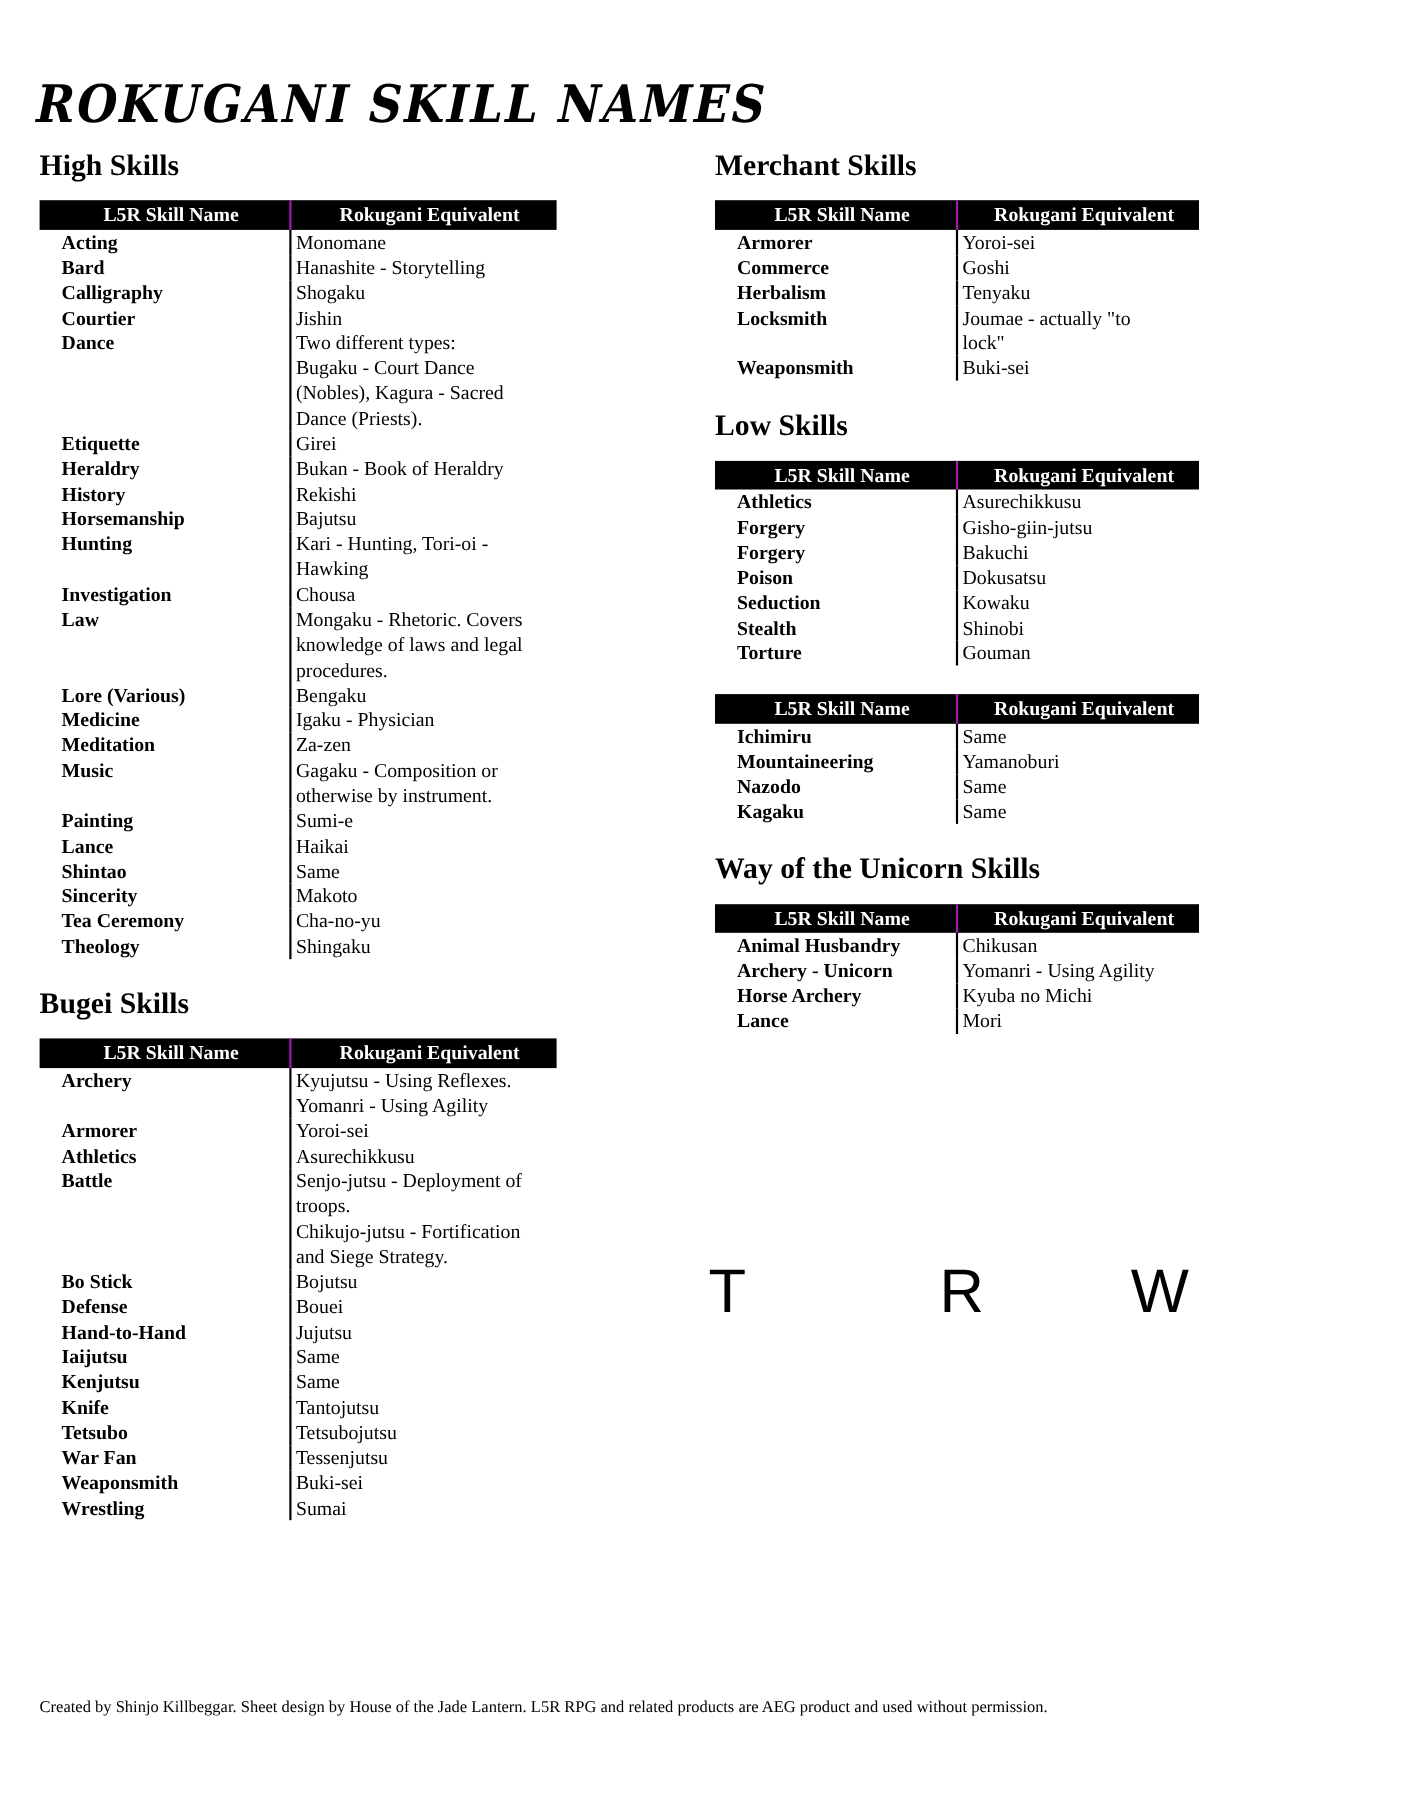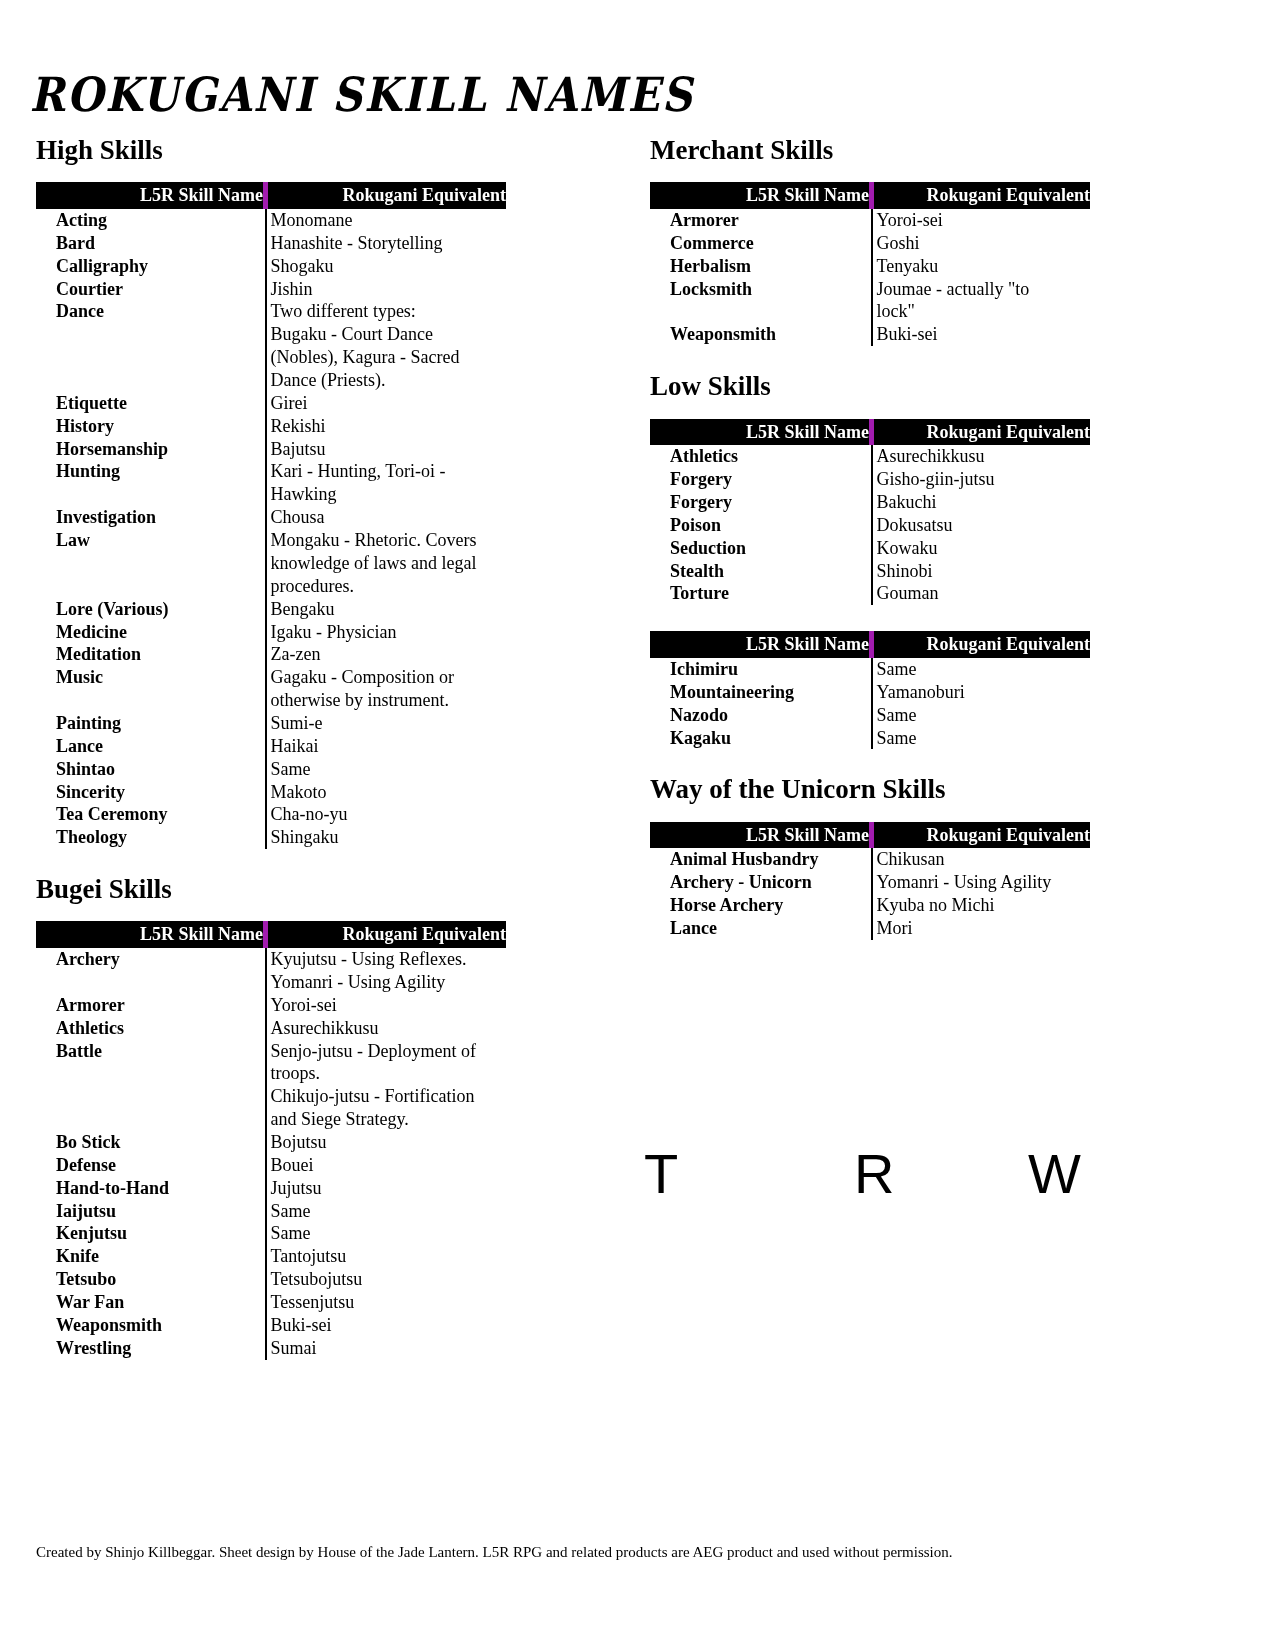--- a/index.html
+++ b/index.html
@@ -71,33 +71,33 @@
     width: 100%;
     border-collapse: collapse;
     table-layout: fixed;
   }
   .skill-table .hdr-row th {
     background: #000000;
     color: #ffffff;
     font-family: "Liberation Serif", serif;
     font-size: 18px;
     font-weight: bold;
-    text-align: right;
+    text-align: center;
     padding: 3px 0 3px 0;
     line-height: 1.15;
     border: none;
     margin-left: 16px;
   }
   .skill-table .hdr-row th.hc1 {
     padding-left: 12px;
     width: 215px;
   }
   .skill-table .hdr-row th.hc2 {
     padding-left: 10px;
-    border-left: 5px solid #a21caf;
+    border-left: 2px solid #a21caf;
   }
 
   .skill-table td {
     vertical-align: top;
     font-family: "Liberation Serif", serif;
     font-size: 18px;
     line-height: 1.27;
     padding: 0;
     border: none;
   }
@@ -220,20 +220,28 @@
             <tr>
               <td class="c1">
                 <span class="cell-line">Etiquette</span>
               </td>
               <td class="c2">
                 <span class="cell-line">Girei</span>
               </td>
             </tr>
             <tr>
               <td class="c1">
+                <span class="cell-line">Heraldry</span>
+              </td>
+              <td class="c2">
+                <span class="cell-line">Bukan - Book of Heraldry</span>
+              </td>
+            </tr>
+            <tr>
+              <td class="c1">
                 <span class="cell-line">History</span>
               </td>
               <td class="c2">
                 <span class="cell-line">Rekishi</span>
               </td>
             </tr>
             <tr>
               <td class="c1">
                 <span class="cell-line">Horsemanship</span>
               </td>

